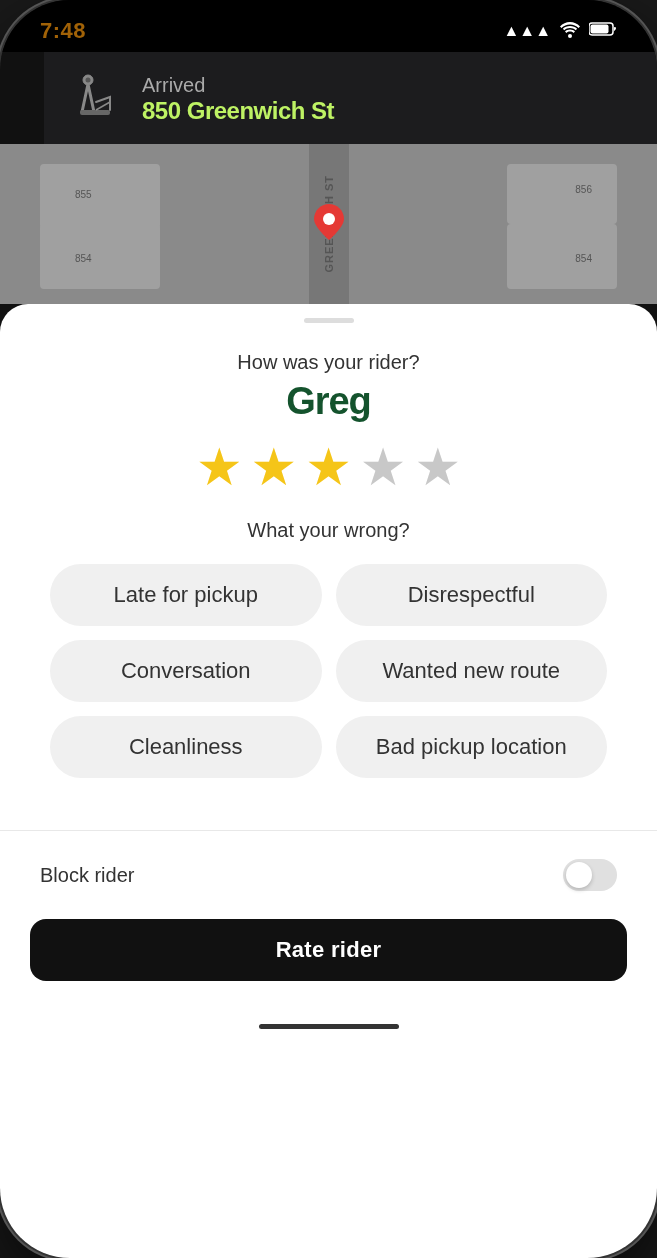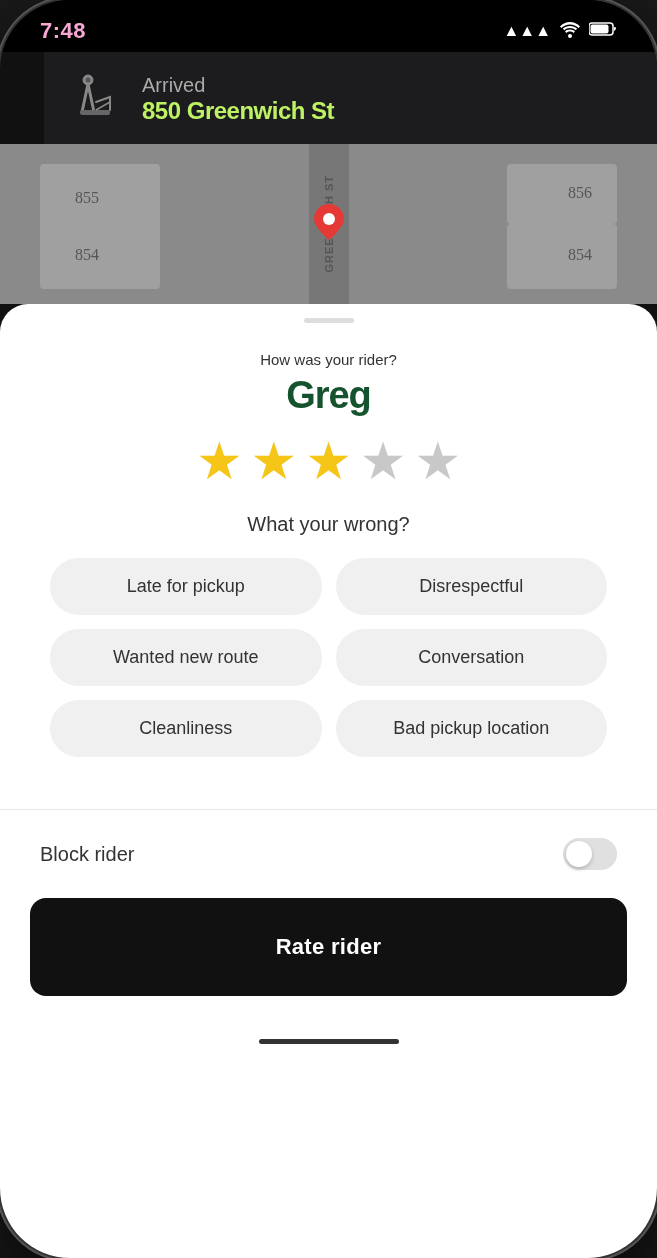--- a/index.html
+++ b/index.html
@@ -29,21 +29,21 @@
     .status-bar {
       background: #000;
       padding: 18px 40px 8px;
       display: flex;
       justify-content: space-between;
       align-items: center;
       flex-shrink: 0;
     }
 
     .status-time {
-      color: #f9a8d4;
+      color: #a16207;
       font-size: 22px;
       font-weight: 600;
       letter-spacing: 0.5px;
     }
 
     .status-icons {
       display: flex;
       align-items: center;
       gap: 8px;
       color: #fff;
@@ -122,23 +122,22 @@
       font-weight: 600;
       writing-mode: vertical-rl;
       text-orientation: mixed;
       transform: rotate(180deg);
       letter-spacing: 1px;
     }
 
     .map-number {
       position: absolute;
       color: #555;
-      font-size: 16px;
+      font-size: 10px;
       font-weight: 500;
-      font-family: Liberation Serif, serif;
     }
 
     
     .bottom-sheet {
       background: #fff;
       border-radius: 28px 28px 0 0;
       flex: 1;
       display: flex;
       flex-direction: column;
       padding: 0;
@@ -156,21 +155,21 @@
     .rating-section {
       padding: 28px 40px 24px;
       display: flex;
       flex-direction: column;
       align-items: center;
       gap: 0;
     }
 
     .how-was-text {
       color: #333;
-      font-size: 15px;
+      font-size: 20px;
       font-weight: 400;
       margin-bottom: 6px;
     }
 
     .rider-name {
       color: #14532d;
       font-size: 38px;
       font-weight: 800;
       margin-bottom: 18px;
       letter-spacing: -1px;
@@ -208,21 +207,21 @@
       gap: 14px;
       width: 100%;
       padding: 0 10px;
     }
 
     .tag-pill {
       background: #f0f0f0;
       border: none;
       border-radius: 50px;
       padding: 18px 20px;
-      font-size: 18px;
+      font-size: 22px;
       font-weight: 500;
       color: #333;
       cursor: pointer;
       text-align: center;
       transition: background 0.15s;
     }
 
     .divider {
       height: 1px;
       background: #e8e8e8;
@@ -271,21 +270,21 @@
       padding: 0 30px 30px;
       flex-shrink: 0;
     }
 
     .rate-button {
       width: 100%;
       background: #111;
       color: #fff;
       border: none;
       border-radius: 16px;
-      padding: 36px;
+      padding: 18px;
       font-size: 22px;
       font-weight: 600;
       cursor: pointer;
       letter-spacing: 0.3px;
     }
 
     .home-indicator {
       height: 30px;
       display: flex;
       align-items: center;
@@ -391,22 +390,22 @@
         <span class="star star-filled">★</span>
         <span class="star star-empty">★</span>
         <span class="star star-empty">★</span>
       </div>
 
       <span class="what-went-wrong">What your wrong?</span>
 
       <div class="tags-grid">
         <button class="tag-pill">Late for pickup</button>
         <button class="tag-pill">Disrespectful</button>
+        <button class="tag-pill">Conversation</button>
         <button class="tag-pill">Wanted new route</button>
-        <button class="tag-pill">Conversation</button>
         <button class="tag-pill">Cleanliness</button>
         <button class="tag-pill">Bad pickup location</button>
       </div>
     </div>
 
     <div class="divider"></div>
 
     <div class="block-rider-row">
       <span class="block-rider-label">Block rider</span>
       <div class="toggle-switch">

